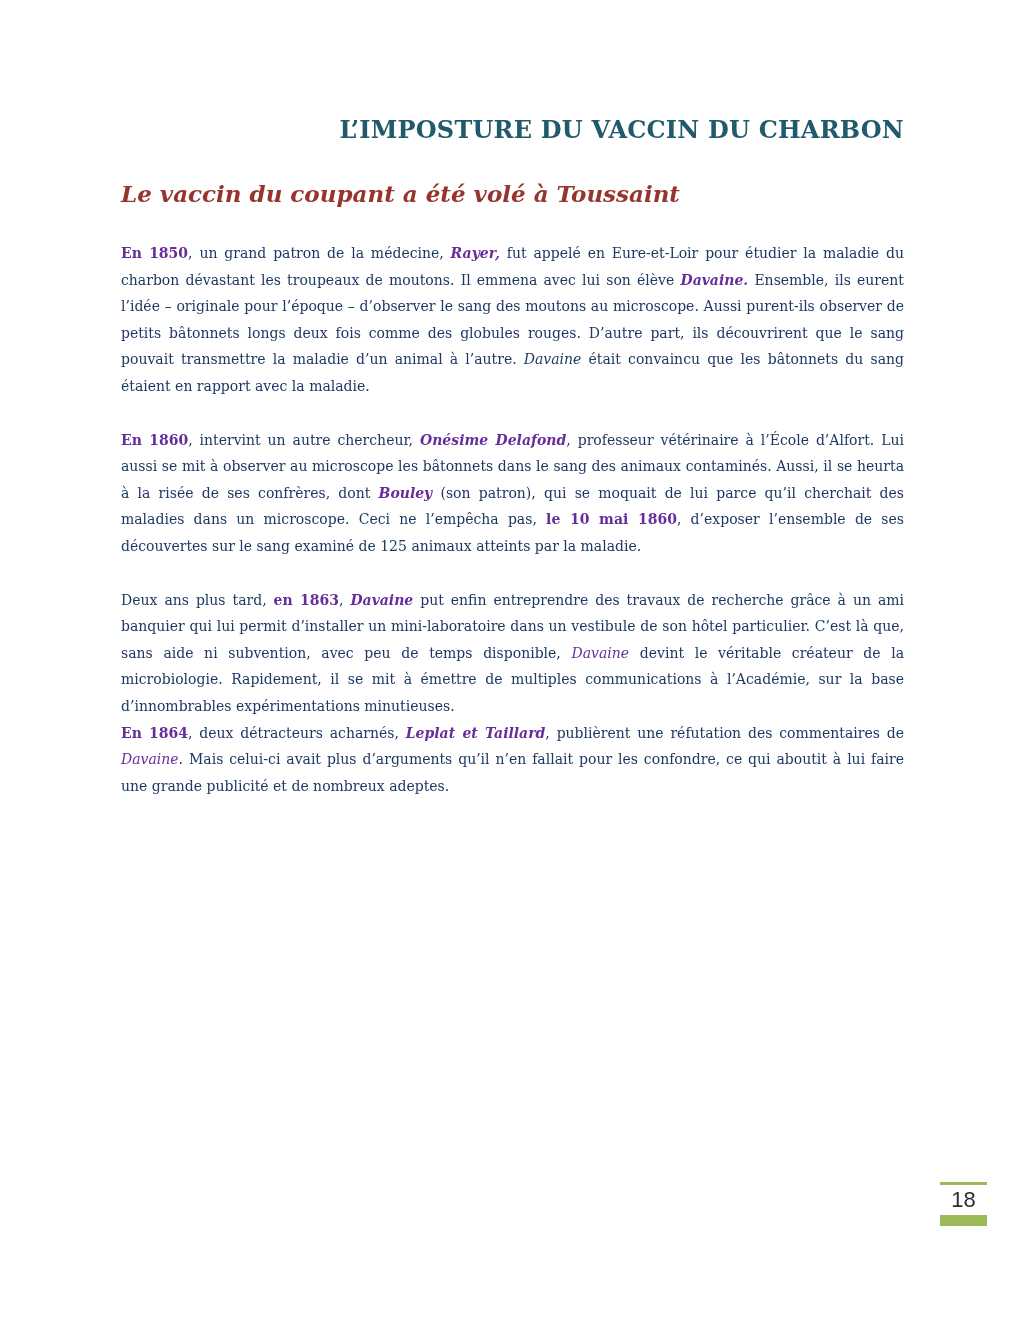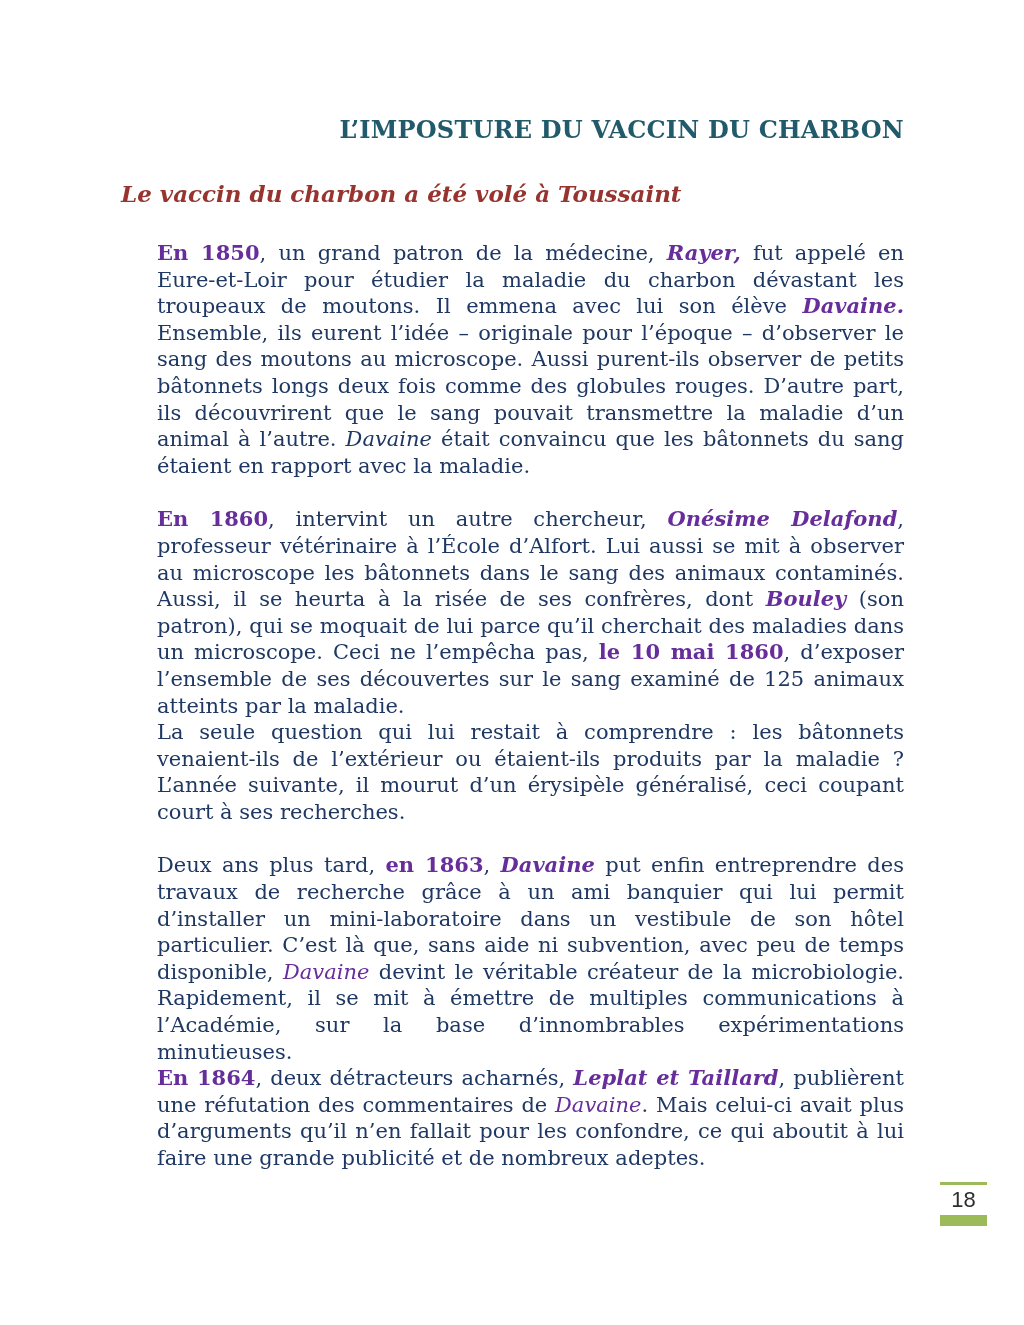--- a/index.html
+++ b/index.html
@@ -28,25 +28,24 @@
   }
   h2.doc-subheading {
     margin: 0 0 32px 0;
     font-size: 23px;
     line-height: 28px;
     font-weight: bold;
     font-style: italic;
     color: var(--subheading, #97342F);
   }
   .body-text {
-    font-size: 21px;
+    font-size: 14px;
     line-height: 26.6px;
     text-align: justify;
     color: var(--body, #1E3863);
-    margin-left: 36px;
   }
   .group { margin: 0 0 27px 0; }
   .group:last-child { margin-bottom: 0; }
   .block { margin: 0; }
   .run-n  { }
   .run-i  { font-style: italic; }
   .run-bp { font-weight: bold; color: var(--accent-purple, #662D9B); }
   .run-bip{ font-weight: bold; font-style: italic; color: var(--accent-purple, #662D9B); }
   .run-ip { font-style: italic; color: var(--accent-purple, #662D9B); }
   .pagenum-box {
@@ -60,28 +59,27 @@
   .rule-top    { height: 3px;  background: var(--footer-green, #9BBB59); }
   .pagenum     { font-size: 22px; line-height: 30px; color: var(--page-number-color, #2E2E2E); }
   .rule-bottom { height: 11px; background: var(--footer-green, #9BBB59); }
 </style>
 </head>
 <body>
 
 <div class="page">
   <div class="content">
     <h1 class="doc-heading">L’IMPOSTURE DU VACCIN DU CHARBON</h1>
-    <h2 class="doc-subheading">Le vaccin du charbon a été volé à Toussaint</h2>
+    <h2 class="doc-subheading">Le vaccin du coupant a été volé à Toussaint</h2>
     <div class="body-text">
         <div class="group">
           <p class="block"><span class="run-bp">En 1850</span><span class="run-n">, un grand patron de la médecine, </span><span class="run-bip">Rayer,</span><span class="run-n"> fut appelé en Eure-et-Loir pour étudier la maladie du charbon dévastant les troupeaux de moutons. Il emmena avec lui son élève </span><span class="run-bip">Davaine.</span><span class="run-n"> Ensemble, ils eurent l’idée – originale pour l’époque – d’observer le sang des moutons au microscope. Aussi purent-ils observer de petits bâtonnets longs deux fois comme des globules rouges. D’autre part, ils découvrirent que le sang pouvait transmettre la maladie d’un animal à l’autre. </span><span class="run-i">Davaine</span><span class="run-n"> était convaincu que les bâtonnets du sang étaient en rapport avec la maladie.</span></p>
         </div>
         <div class="group">
           <p class="block"><span class="run-bp">En 1860</span><span class="run-n">, intervint un autre chercheur, </span><span class="run-bip">Onésime Delafond</span><span class="run-n">, professeur vétérinaire à l’École d’Alfort. Lui aussi se mit à observer au microscope les bâtonnets dans le sang des animaux contaminés. Aussi, il se heurta à la risée de ses confrères, dont </span><span class="run-bip">Bouley</span><span class="run-n"> (son patron), qui se moquait de lui parce qu’il cherchait des maladies dans un microscope. Ceci ne l’empêcha pas, </span><span class="run-bp">le 10 mai 1860</span><span class="run-n">, d’exposer l’ensemble de ses découvertes sur le sang examiné de 125 animaux atteints par la maladie.</span></p>
-          <p class="block"><span class="run-n">La seule question qui lui restait à comprendre : les bâtonnets venaient-ils de l’extérieur ou étaient-ils produits par la maladie ? L’année suivante, il mourut d’un érysipèle généralisé, ceci coupant court à ses recherches.</span></p>
         </div>
         <div class="group">
           <p class="block"><span class="run-n">Deux ans plus tard, </span><span class="run-bp">en 1863</span><span class="run-n">, </span><span class="run-bip">Davaine</span><span class="run-n"> put enfin entreprendre des travaux de recherche grâce à un ami banquier qui lui permit d’installer un mini-laboratoire dans un vestibule de son hôtel particulier. C’est là que, sans aide ni subvention, avec peu de temps disponible, </span><span class="run-ip">Davaine</span><span class="run-n"> devint le véritable créateur de la microbiologie. Rapidement, il se mit à émettre de multiples communications à l’Académie, sur la base d’innombrables expérimentations minutieuses.</span></p>
           <p class="block"><span class="run-bp">En 1864</span><span class="run-n">, deux détracteurs acharnés, </span><span class="run-bip">Leplat et Taillard</span><span class="run-n">, publièrent une réfutation des commentaires de </span><span class="run-ip">Davaine</span><span class="run-n">. Mais celui-ci avait plus d’arguments qu’il n’en fallait pour les confondre, ce qui aboutit à lui faire une grande publicité et de nombreux adeptes.</span></p>
         </div>
       </div>
   </div>
 
   <div class="pagenum-box">
     <div class="rule-top"></div>

